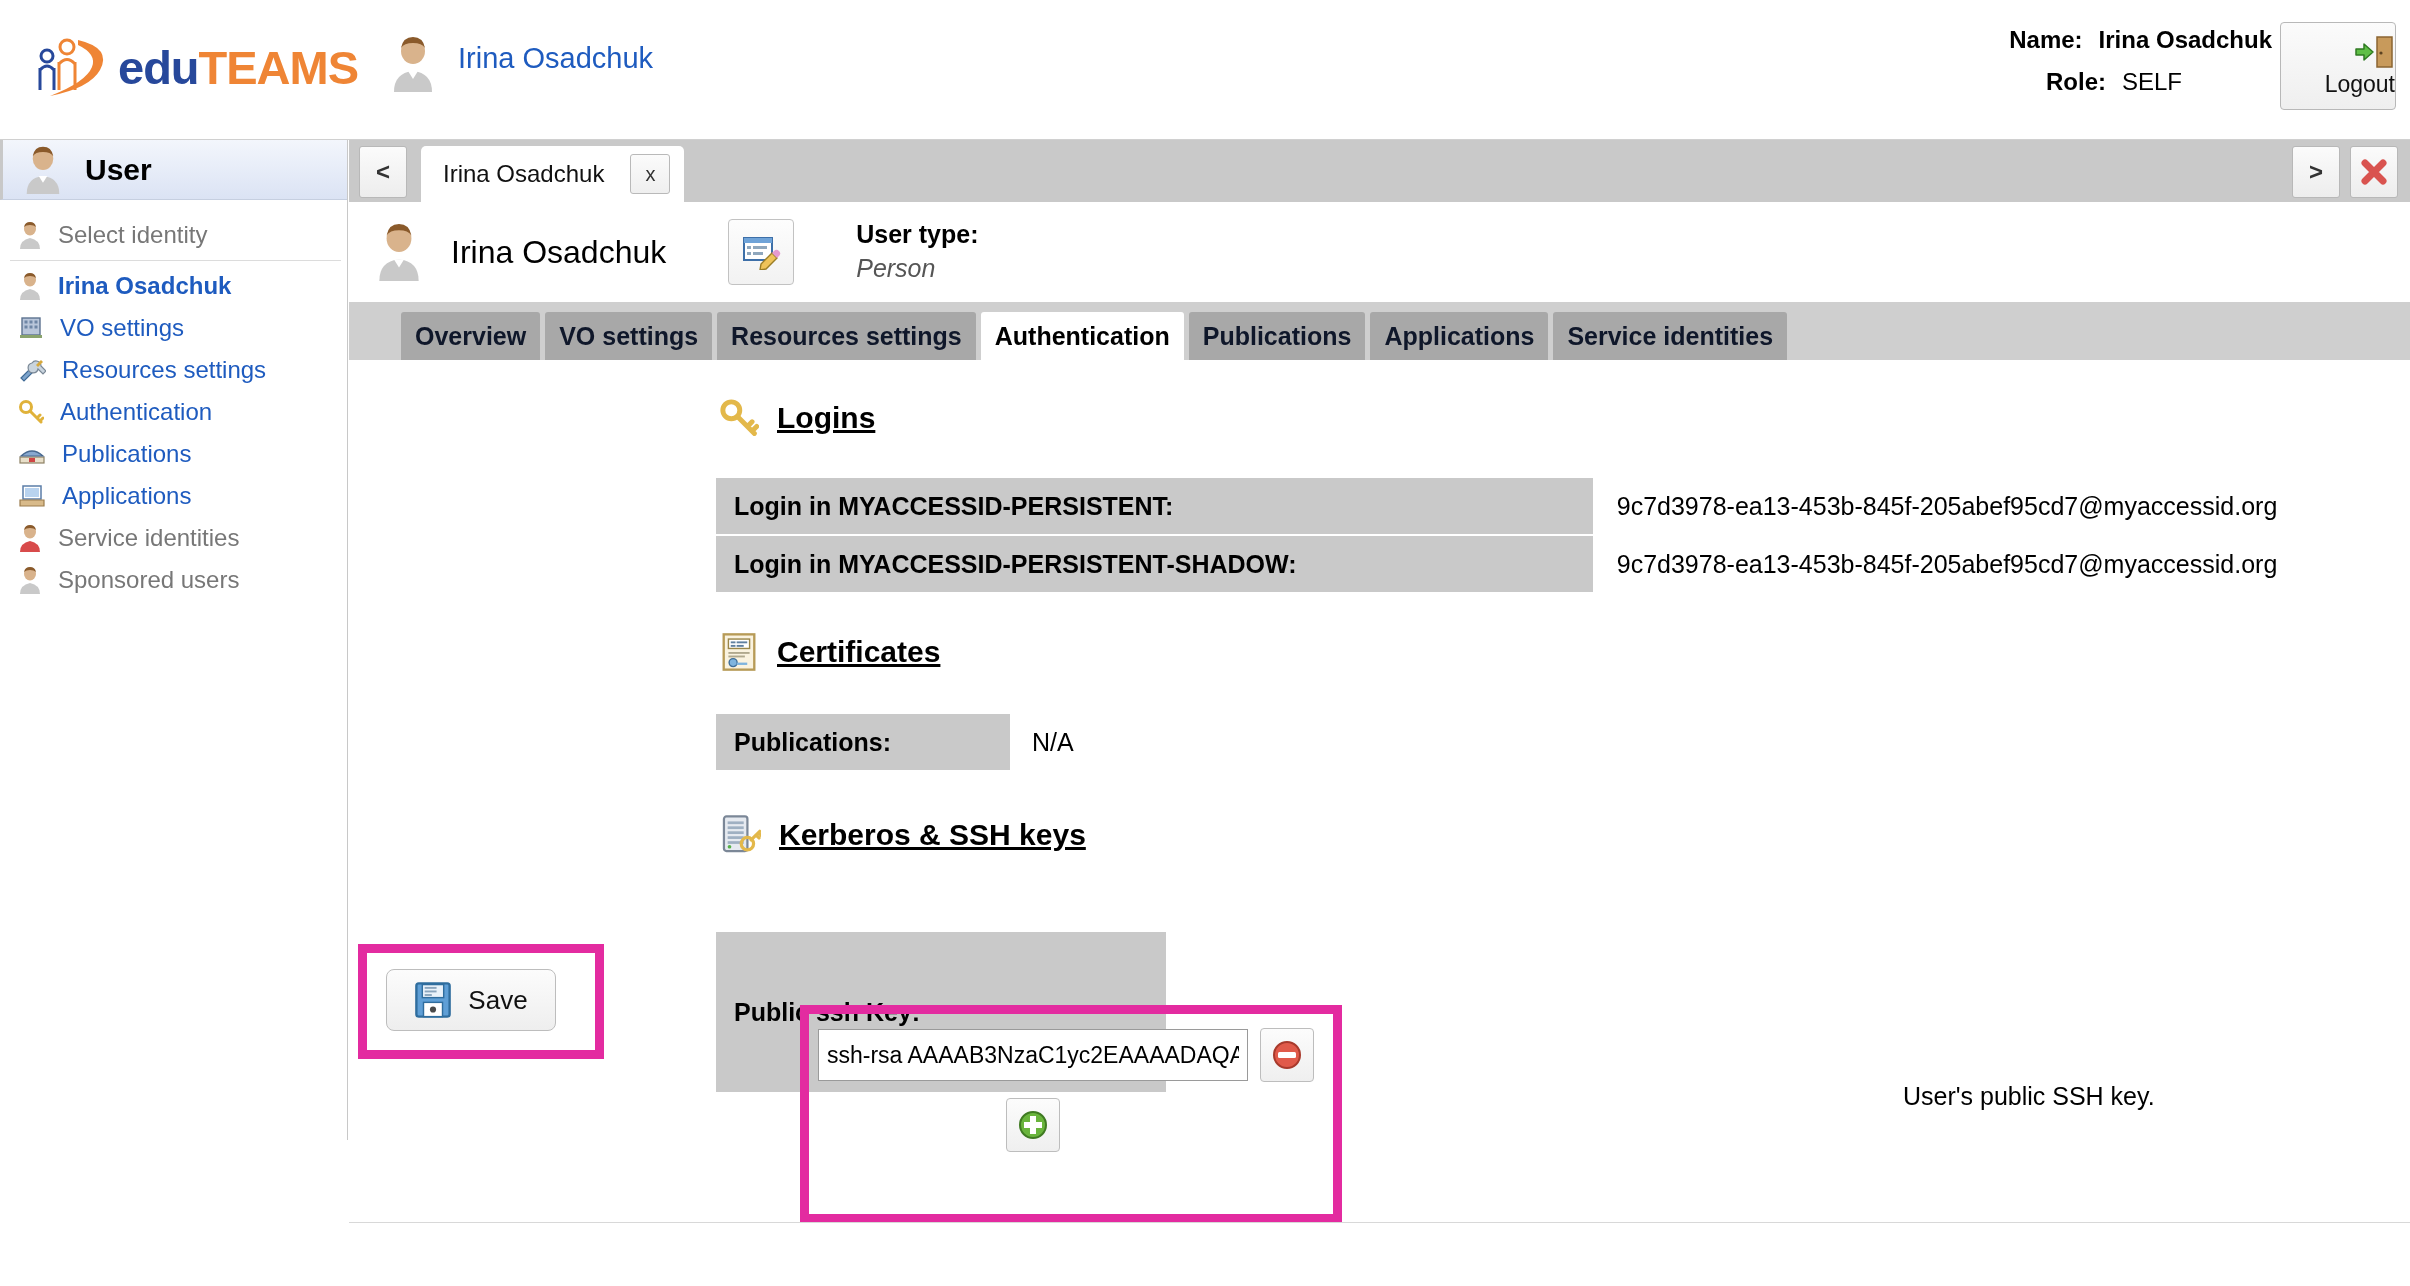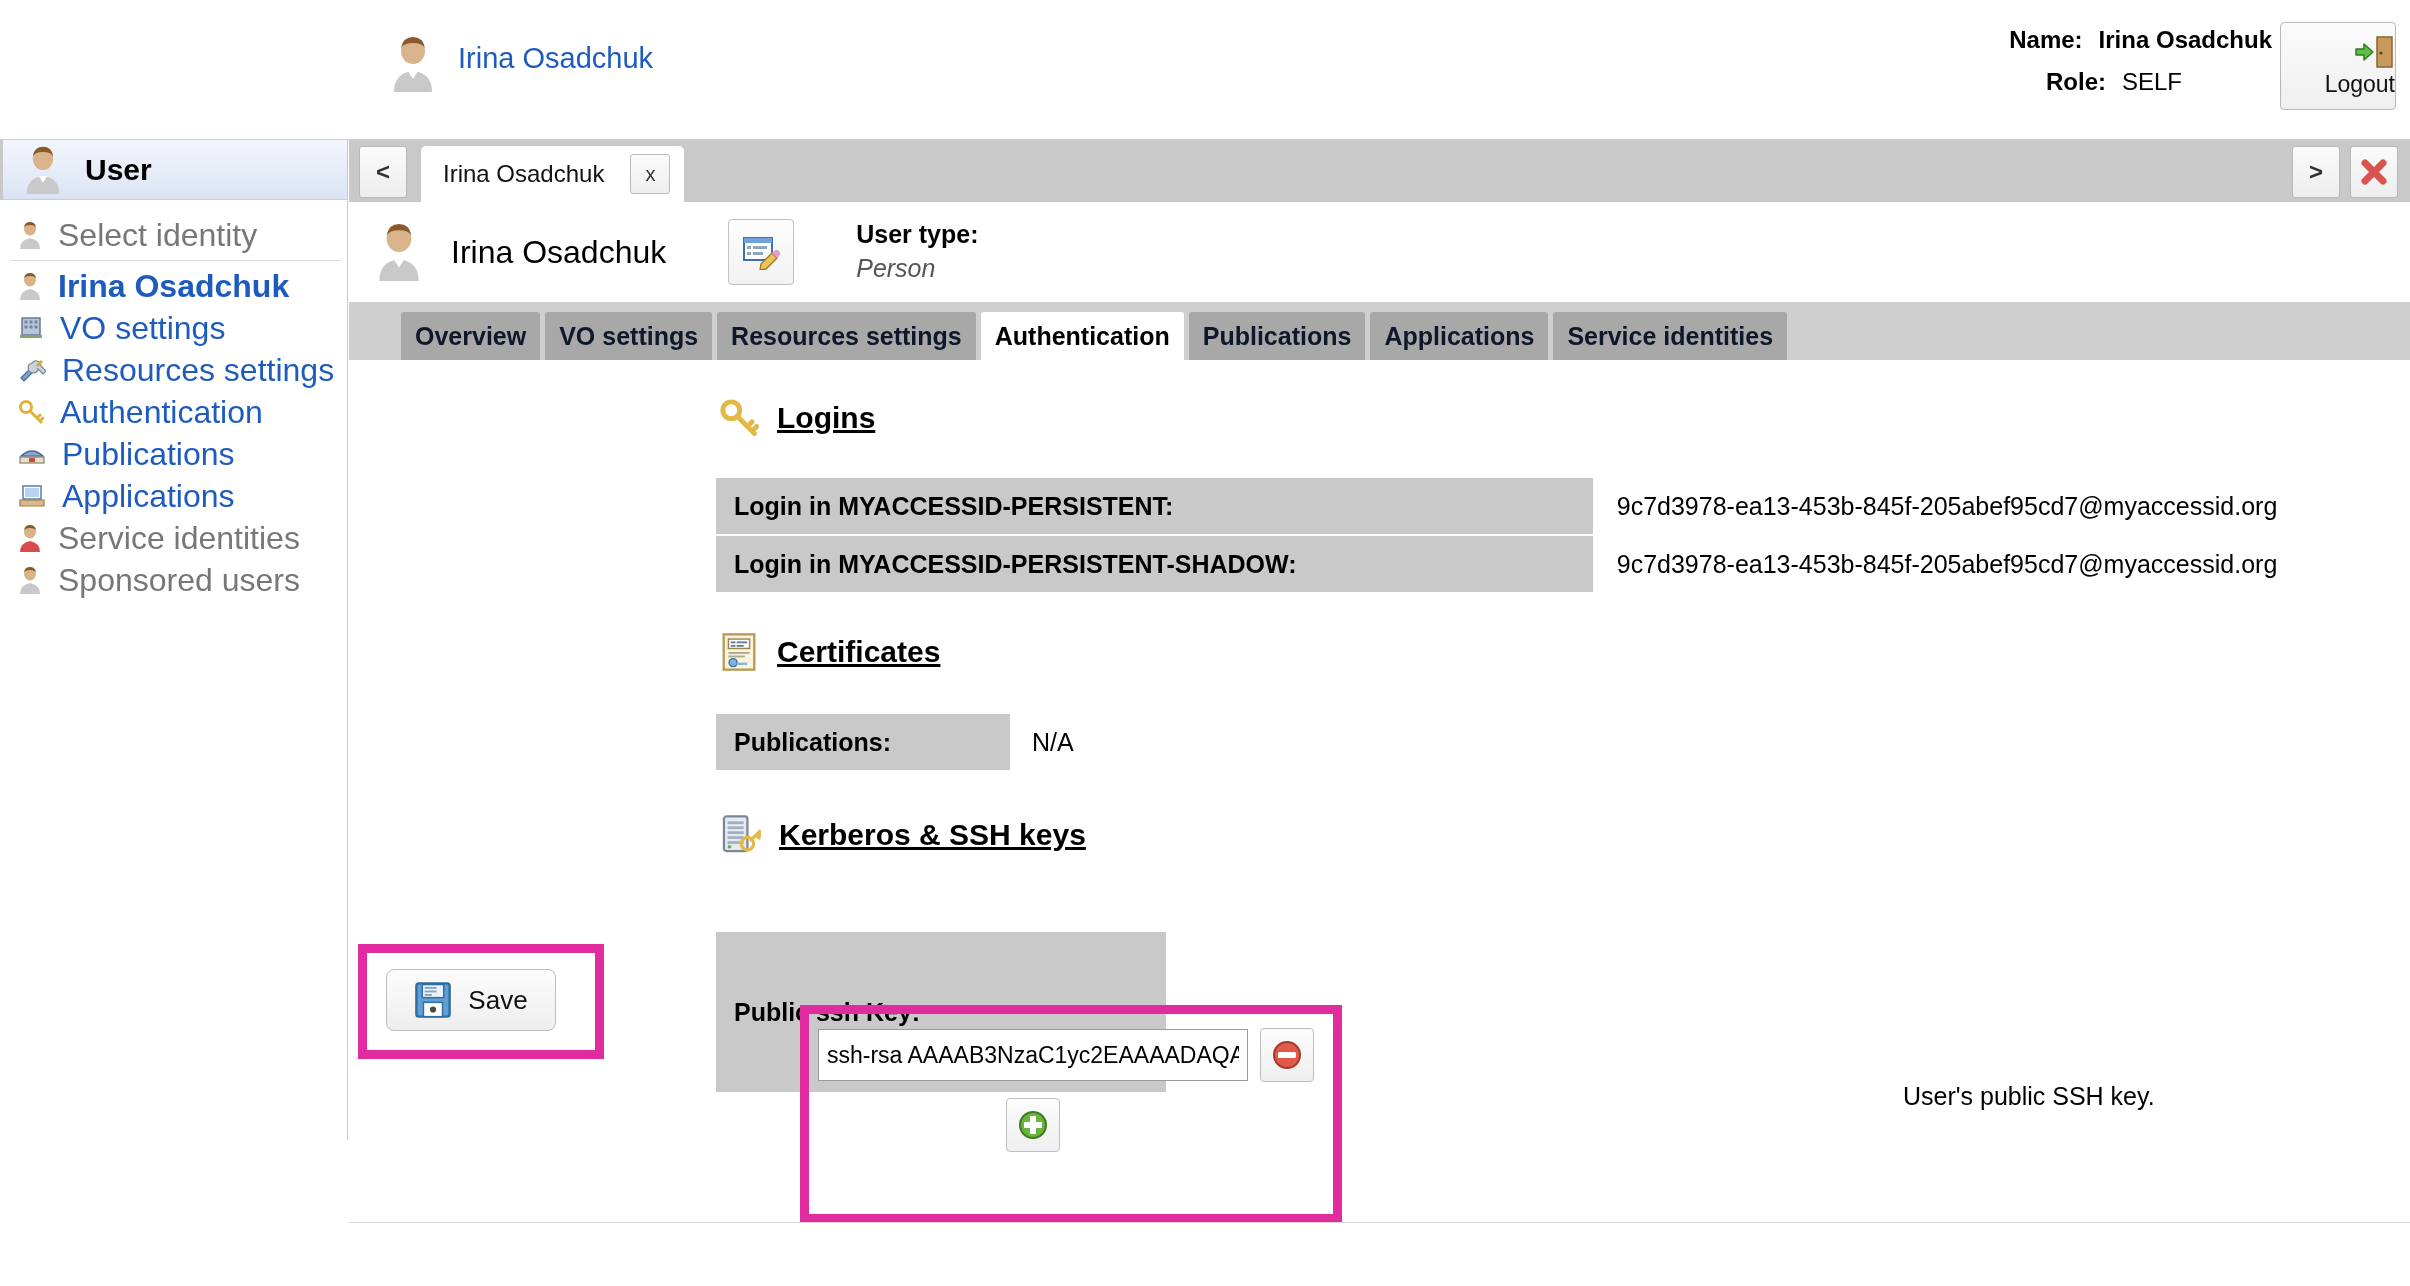--- a/index.html
+++ b/index.html
@@ -64,21 +64,21 @@
     border-bottom:1px solid #c6cfe0;
     display:flex; align-items:center; padding-left:20px;
     border-left:3px solid #c8c8c8;
   }
   .sidebar-header .title {
     font-size:30px; font-weight:bold; color:#000; margin-left:22px;
   }
   .side-item {
     display:flex; align-items:center;
     height:42px; padding-left:18px;
-    font-size:32px;
+    font-size:24px;
     cursor:pointer;
   }
   .side-item .lbl { margin-left:16px; }
   .side-item.dim .lbl { color:#777; }
   .side-item.link .lbl { color:#1e5bbf; }
   .side-item.active .lbl { color:#1e5bbf; font-weight:bold; }
   .side-sep { height:1px; background:#dcdcdc; margin:4px 6px 4px 10px; }
 
   
   .content { position:absolute; left:349px; top:140px; right:0; bottom:0; background:#fff; }
@@ -199,20 +199,30 @@
   .bottom-rule {
     position:absolute; left:349px; top:1222px; right:0; height:1px; background:#d8d8d8;
   }
 </style>
 </head>
 <body>
 
 <div id="app">
 
   <div class="topbar">
+    <div class="logo-wrap">
+      <svg class="logo-mark" viewBox="0 0 84 74">
+        <circle cx="13" cy="26" r="6" fill="none" stroke="#27489b" stroke-width="3"></circle>
+        <path d="M6 38 v22 M20 38 v22 M6 40 q7 -8 14 0" fill="none" stroke="#27489b" stroke-width="3"></path>
+        <circle cx="33" cy="17" r="7" fill="none" stroke="#ef8535" stroke-width="3"></circle>
+        <path d="M25 32 v28 M41 32 v28 M25 34 q8 -9 16 0" fill="none" stroke="#ef8535" stroke-width="3"></path>
+        <path d="M44 10 q34 8 22 30 q-10 18 -50 26 q36 -14 42 -29 q5 -13 -14 -22 z" fill="#ef8535"></path>
+      </svg>
+      <span class="logo-text"><span class="logo-edu">edu</span><span class="logo-teams">TEAMS</span></span>
+    </div>
 
     <span class="hdr-user-icon" style="position:absolute;left:368px;top:36px;">
       <svg width="46" height="56" viewBox="0 0 46 56">
         <ellipse cx="23" cy="15" rx="12" ry="13" fill="#d9b38c"></ellipse>
         <path d="M11 12 q2 -11 12 -11 q10 0 12 11 q-3 -5 -12 -5 q-9 0 -12 5 z" fill="#8a5a2b"></path>
         <path d="M4 56 q0 -19 19 -21 q19 2 19 21 z" fill="#c9c9c9"></path>
         <path d="M18 35 l5 8 l5 -8" fill="#ffffff"></path>
       </svg>
     </span>
     <span class="hdr-user-name" style="position:absolute;left:438px;top:42px;">Irina Osadchuk</span>

